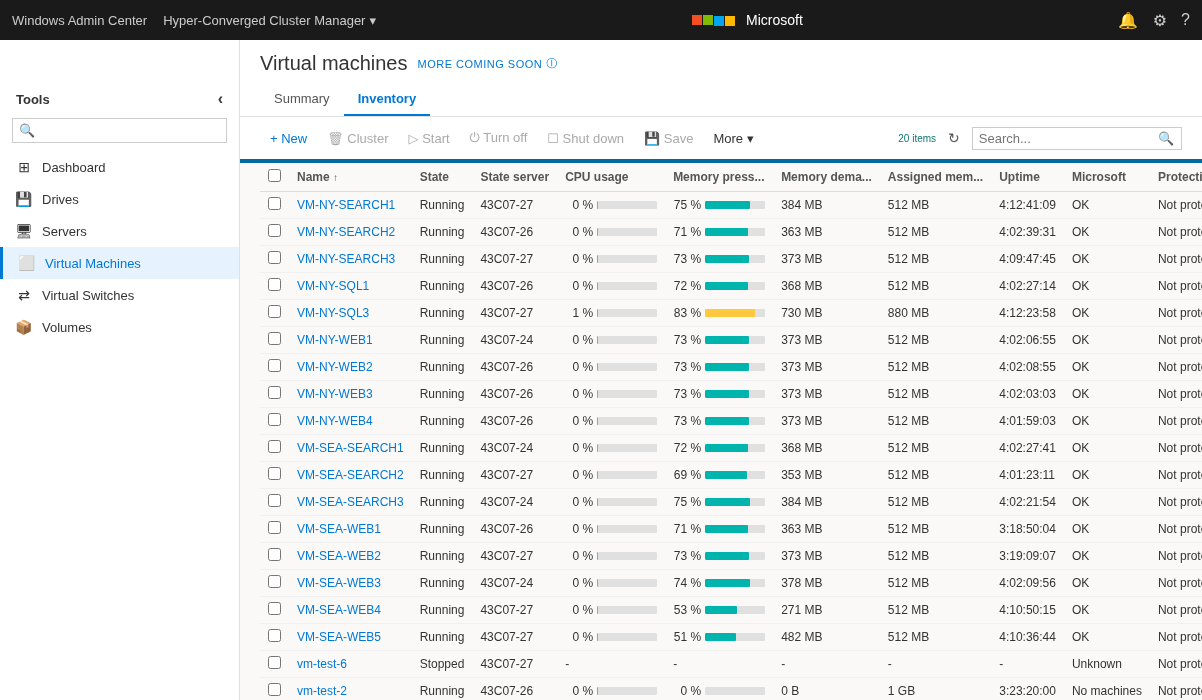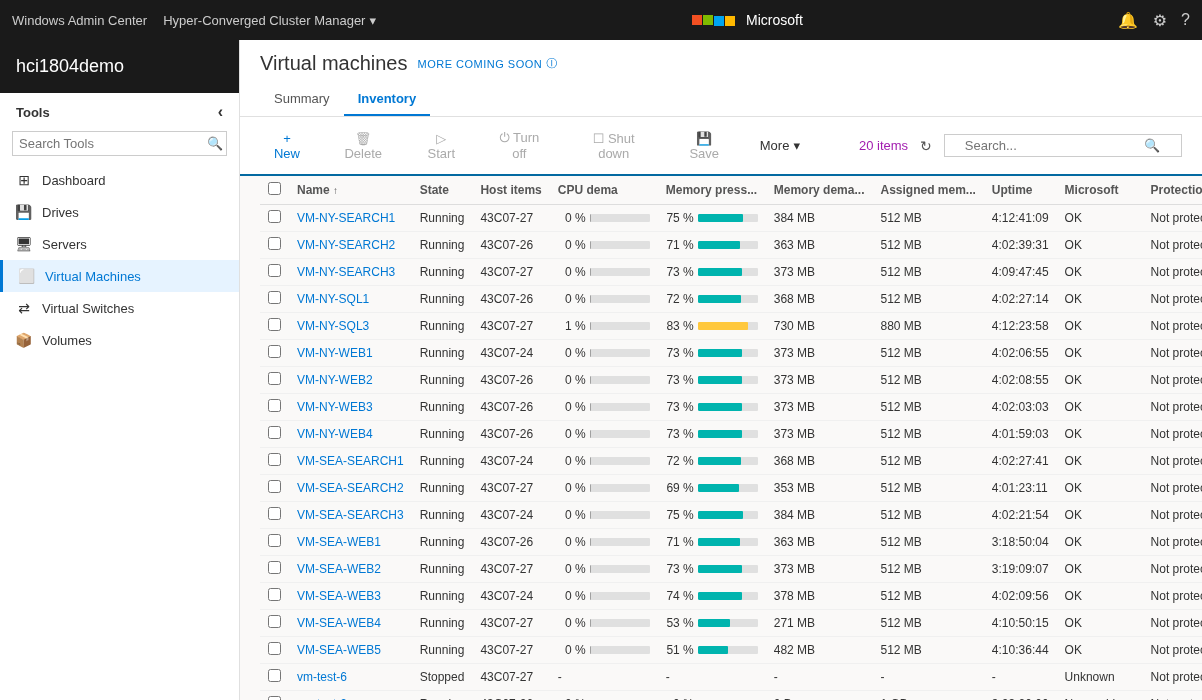--- a/index.html
+++ b/index.html
@@ -14,21 +14,21 @@
     .ms-sq { width: 10px; height: 10px; }
     .topbar-icons { display: flex; align-items: center; gap: 14px; color: #ccc; font-size: 16px; }
 
     
     .layout { display: flex; height: calc(700px - 40px); }
 
     
     .sidebar { width: 240px; background: #fff; border-right: 1px solid #e0e0e0; display: flex; flex-direction: column; flex-shrink: 0; }
     .sidebar-header { padding: 16px; background: #1a1a1a; color: #fff; }
     .sidebar-header h2 { font-size: 18px; font-weight: 300; }
-    .sidebar-tools-label { padding: 10px 16px 6px; font-size: 13px; color: #333; font-weight: 600; display: flex; align-items: center; justify-content: space-between; }
+    .sidebar-tools-label { padding: 10px 16px 6px; font-size: 13px; color: #333; font-weight: 600; display: flex; align-items: center; justify-content: space-between; margin-top: 40px; }
     .sidebar-search { padding: 4px 12px 8px; }
     .sidebar-search-wrap { display: flex; align-items: center; border: 1px solid #ccc; background: #fff; }
     .sidebar-search-wrap input { border: none; outline: none; font-size: 13px; padding: 4px 6px; flex: 1; }
     .sidebar-search-wrap span { padding: 4px 6px; color: #555; }
     .sidebar-nav { flex: 1; overflow-y: auto; }
     .nav-item { display: flex; align-items: center; gap: 10px; padding: 8px 16px; cursor: pointer; color: #333; font-size: 13px; }
     .nav-item.active { background: #e6f3ff; border-left: 3px solid #0078d4; color: #0078d4; }
     .nav-icon { width: 16px; height: 16px; display: inline-flex; align-items: center; justify-content: center; font-size: 14px; }
 
     
@@ -37,27 +37,27 @@
     
     .page-header { padding: 12px 20px 0; background: #fff; border-bottom: 1px solid #e0e0e0; }
     .page-title-row { display: flex; align-items: center; gap: 10px; margin-bottom: 8px; }
     .page-title { font-size: 20px; font-weight: 300; }
     .more-coming-soon { font-size: 11px; color: #0078d4; text-transform: uppercase; letter-spacing: 0.5px; display: flex; align-items: center; gap: 4px; }
     .tabs { display: flex; gap: 0; align-items: flex-end; }
     .tab { padding: 8px 14px; font-size: 13px; cursor: pointer; border-bottom: 2px solid transparent; color: #555; }
     .tab.active { border-bottom: 2px solid #0078d4; color: #0078d4; font-weight: 600; }
 
     
-    .toolbar { display: flex; align-items: center; gap: 13px; padding: 8px 20px; background: #fff; border-bottom: 2px solid #0369a1; }
+    .toolbar { display: flex; align-items: center; gap: 0; padding: 8px 20px; background: #fff; border-bottom: 4px solid #0369a1; }
     .toolbar-btn { display: flex; align-items: center; gap: 4px; padding: 5px 10px; font-size: 13px; cursor: pointer; color: #333; border: none; background: none; border-radius: 2px; }
     .toolbar-btn.primary { color: #0078d4; }
     .toolbar-btn.disabled { color: #aaa; cursor: default; }
     .toolbar-right { margin-left: auto; display: flex; align-items: center; gap: 8px; }
-    .item-count { font-size: 13px; color: #a21caf; white-space: nowrap; margin-left: 36px; }
-    .toolbar-search { display: flex; align-items: center; border: 1px solid #ccc; background: #fff; padding: 3px 20px; gap: 4px; min-width: 180px; }
+    .item-count { font-size: 10px; color: #0f766e; white-space: nowrap; margin-left: 36px; }
+    .toolbar-search { display: flex; align-items: center; border: 1px solid #ccc; background: #fff; padding: 3px 6px; gap: 4px; min-width: 180px; }
     .toolbar-search input { border: none; outline: none; font-size: 13px; flex: 1; }
     .refresh-btn { background: none; border: none; cursor: pointer; color: #555; font-size: 14px; padding: 4px; }
 
     
     .table-wrap { flex: 1; overflow: auto; padding: 0 20px; }
     table { width: 100%; border-collapse: collapse; font-size: 12px; }
     th { text-align: left; padding: 6px 8px; color: #555; font-weight: 600; border-bottom: 1px solid #ddd; white-space: nowrap; position: sticky; top: 0; background: #faf9f8; cursor: pointer; }
     th .sort-arrow { font-size: 10px; }
     td { padding: 5px 8px; border-bottom: 1px solid #f0f0f0; white-space: nowrap; }
     .vm-link { color: #0078d4; text-decoration: none; cursor: pointer; }
@@ -94,30 +94,26 @@
   <div class="topbar-icons">
     <span style="cursor:pointer">🔔</span>
     <span style="cursor:pointer">⚙</span>
     <span style="cursor:pointer">?</span>
   </div>
 </div>
 
 <div class="layout">
 
   <div class="sidebar">
-    <div class="sidebar-header">
-      <h2>hci1804demo</h2>
-    </div>
     <div class="sidebar-tools-label">
       <span>Tools</span>
       <span style="cursor:pointer; font-size:16px;">‹</span>
     </div>
     <div class="sidebar-search">
       <div class="sidebar-search-wrap">
-        <input type="text" placeholder="Search Tools" style="">
         <span>🔍</span>
       </div>
     </div>
     <nav class="sidebar-nav" id="sidebar-nav">
     <div class="nav-item">
           <span class="nav-icon">⊞</span>
           <span>Dashboard</span>
         </div>
         <div class="nav-item">
           <span class="nav-icon">💾</span>
@@ -153,21 +149,21 @@
         </span>
       </div>
       <div class="tabs" id="tabs-container">
           <div class="tab">Summary</div>
           <div class="tab active">Inventory</div>
         </div>
     </div>
 
     <div class="toolbar">
       <button class="toolbar-btn primary">+ New</button>
-      <button class="toolbar-btn disabled">🗑 Delete</button>
+      <button class="toolbar-btn disabled">🗑 Cluster</button>
       <button class="toolbar-btn disabled">▷ Start</button>
       <button class="toolbar-btn disabled">⏻ Turn off</button>
       <button class="toolbar-btn disabled">☐ Shut down</button>
       <button class="toolbar-btn disabled">💾 Save</button>
       <button class="toolbar-btn">
         <span>More</span>
         <span>▾</span>
       </button>
       <div class="toolbar-right">
         <span class="item-count">20 items</span>
@@ -179,22 +175,22 @@
       </div>
     </div>
 
     <div class="table-wrap">
       <table>
         <thead id="table-head">
             <tr>
               <th class="checkbox-cell"><input type="checkbox" style=""></th>
               <th>Name <span class="sort-arrow">↑</span></th>
               <th>State</th>
-              <th>Host items</th>
-              <th>CPU dema</th>
+              <th>State server</th>
+              <th>CPU usage</th>
               <th>Memory press...</th>
               <th>Memory dema...</th>
               <th>Assigned mem...</th>
               <th>Uptime</th>
               <th>Microsoft</th>
               <th>Protection...</th>
             </tr>
           </thead>
         <tbody id="table-body">
             <tr>

